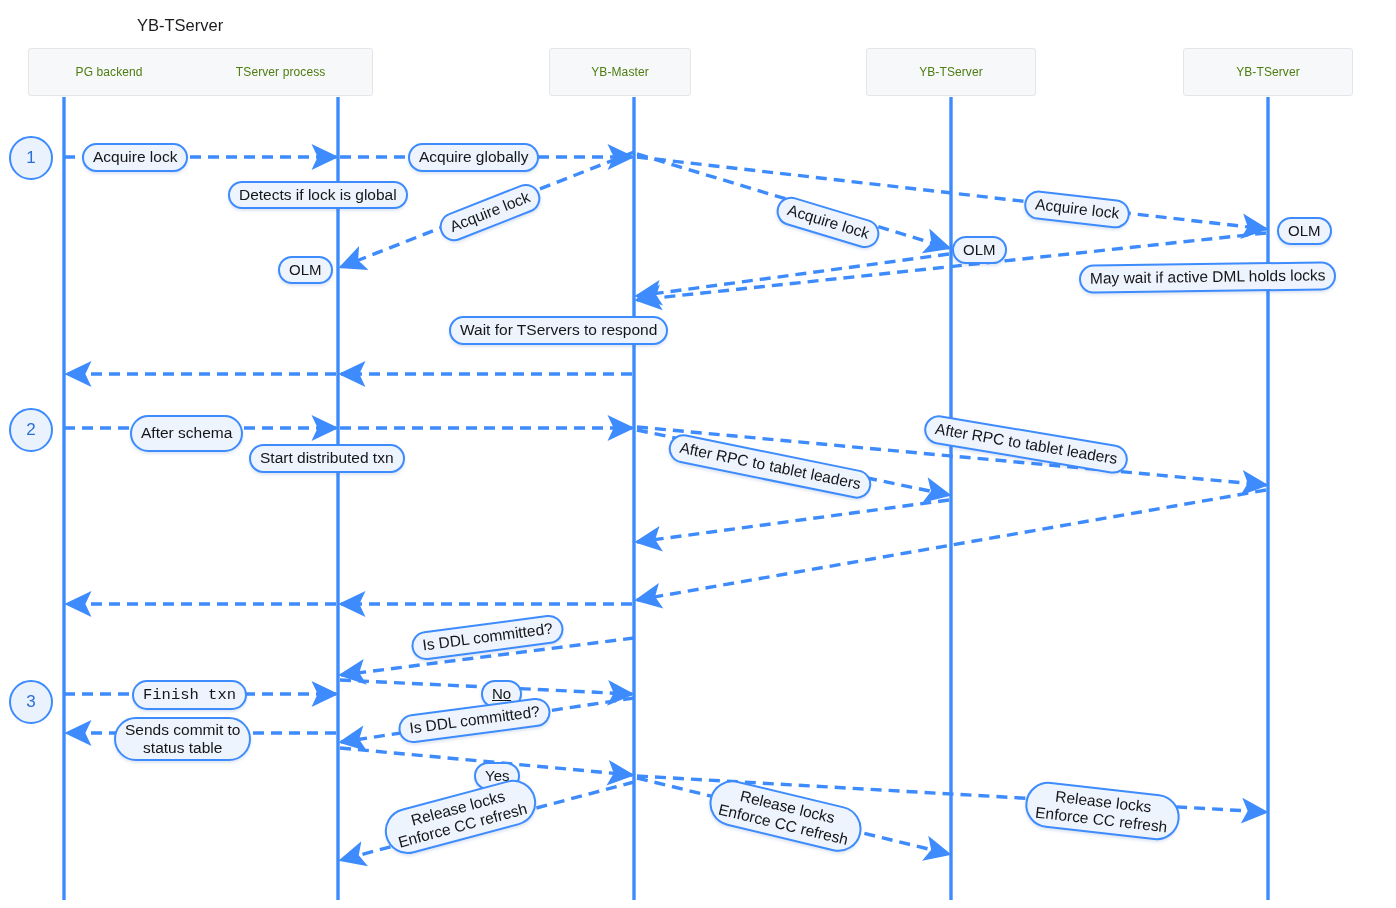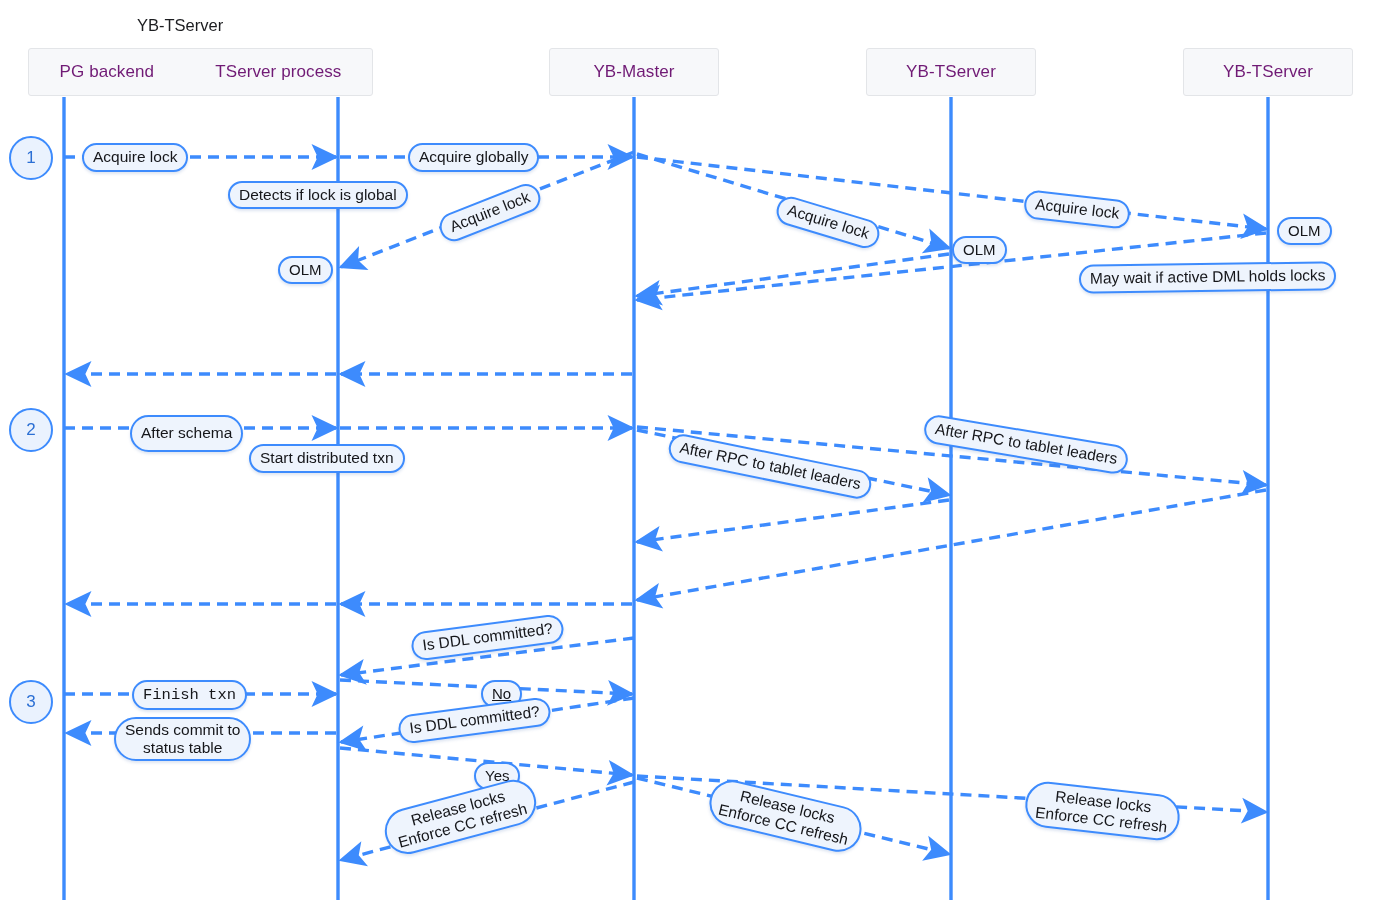--- a/index.html
+++ b/index.html
@@ -31,22 +31,22 @@
     position: absolute;
     box-sizing: border-box;
     background: #f7f8fa;
     border: 1px solid #e3e5e8;
     border-radius: 3px;
     display: flex;
     align-items: center;
     justify-content: space-around;
   }
   .pbox .plabel {
-    font-size: 17px;
-    color: #701a75;
+    font-size: 12px;
+    color: #4d7c0f;
     letter-spacing: .1px;
     white-space: nowrap;
   }
   .grouptitle {
     position: absolute;
     font-size: 16.5px;
     color: #1c1d20;
     white-space: nowrap;
   }
   
@@ -138,21 +138,21 @@
     </g>
   </svg>
 
   <div class="grouptitle" style="left:137px; top:16px;">YB-TServer</div>
 
   <div class="pbox" style="left:28px; top:48px; width:345px; height:48px;">
     <span class="plabel">PG backend</span>
     <span class="plabel">TServer process</span>
   </div>
 
-  <div class="pbox" style="left:549px; top:48px; width:170px; height:48px;">
+  <div class="pbox" style="left:549px; top:48px; width:142px; height:48px;">
     <span class="plabel">YB-Master</span>
   </div>
 
   <div class="pbox" style="left:866px; top:48px; width:170px; height:48px;">
     <span class="plabel">YB-TServer</span>
   </div>
 
   <div class="pbox" style="left:1183px; top:48px; width:170px; height:48px;">
     <span class="plabel">YB-TServer</span>
   </div>
@@ -180,20 +180,21 @@
   <div class="bubble" style="left:1024px; top:195px; height:29px; transform:rotate(6.5deg);">Acquire lock</div>
 
   <div class="bubble small" style="left:278px; top:256px; height:28px;">OLM</div>
 
   <div class="bubble small" style="left:952px; top:236px; height:28px;">OLM</div>
 
   <div class="bubble small" style="left:1277px; top:217px; height:28px;">OLM</div>
 
   <div class="bubble" style="left:1079px; top:263px; height:29px; transform:rotate(-0.8deg);">May wait if active DML holds locks</div>
 
+  <div class="bubble" style="left:449px; top:316px; height:29px;">Wait for TServers to respond</div>
 
   <div class="bubble" style="left:130px; top:415px; height:37px;">After schema</div>
 
   <div class="bubble" style="left:249px; top:444px; height:29px;">Start distributed txn</div>
 
   <div class="bubble" style="left:667px; top:452px; height:29px; transform:rotate(11.5deg);">After RPC to tablet leaders</div>
 
   <div class="bubble" style="left:923px; top:430px; height:29px; transform:rotate(9.5deg);">After RPC to tablet leaders</div>
 
 

